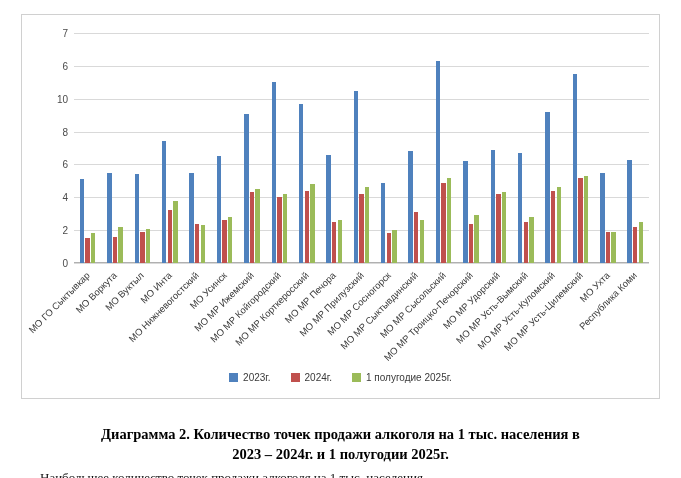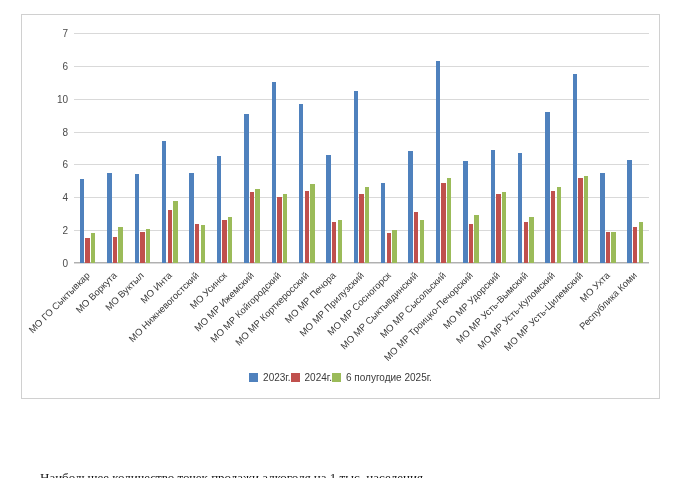--- a/index.html
+++ b/index.html
@@ -77,20 +77,21 @@
     text-align: right;
   }
   #legend {
     position: absolute;
     left: 0;
     right: 0;
     top: 357px;
     display: flex;
     justify-content: center;
     align-items: center;
+    gap: 20px;
     font-size: 10px;
     color: #3a3a3a;
   }
   .legend-item {
     display: flex;
     align-items: center;
     gap: 5px;
   }
   .legend-swatch {
     width: 9px;
@@ -287,21 +288,23 @@
       <div class="legend-item">
         <span class="legend-swatch s0"></span>
         <span>2023г.</span>
       </div>
       <div class="legend-item">
         <span class="legend-swatch s1"></span>
         <span>2024г.</span>
       </div>
       <div class="legend-item">
         <span class="legend-swatch s2"></span>
-        <span>6 полугодие 2025г.</span>
+        <span>1 полугодие 2025г.</span>
       </div>
     </div>
 </div>
 
 <div id="caption">
+  <div>Диаграмма 2. Количество точек продажи алкоголя на 1 тыс. населения в</div>
+  <div>2023 – 2024г. и 1 полугодии 2025г.</div>
 </div>
 
 <div id="tail-text">Наибольшее количество точек продажи алкоголя на 1 тыс. населения</div>
 
 </body></html>

